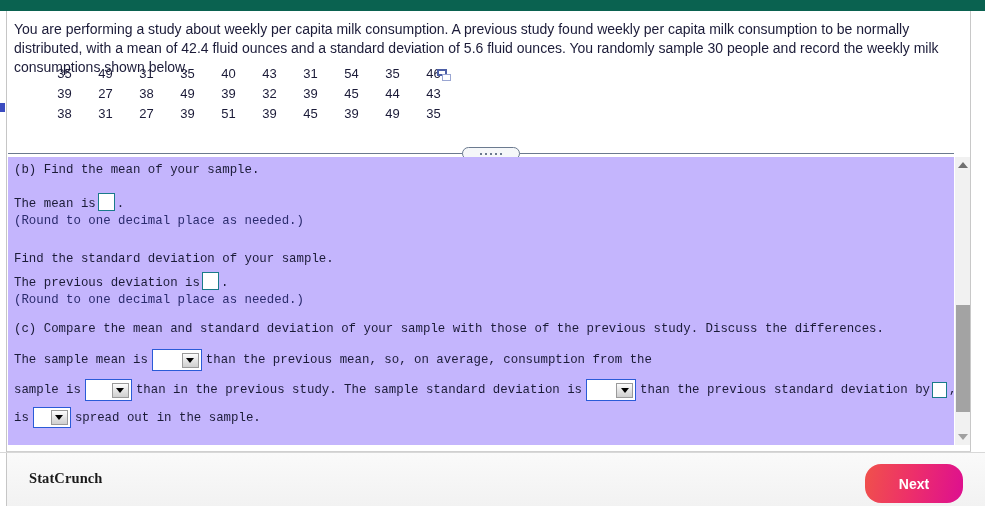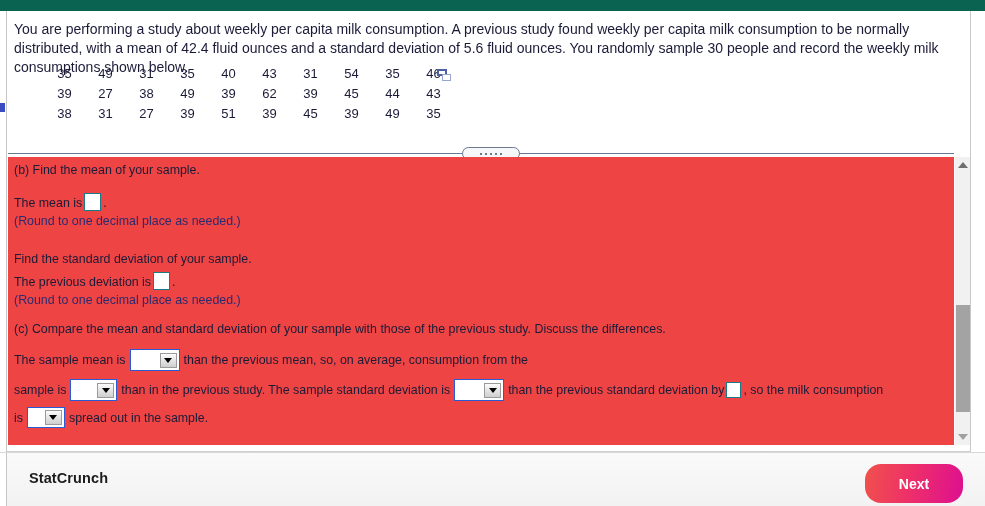--- a/index.html
+++ b/index.html
@@ -116,22 +116,23 @@
     display: block;
     width: 2px; height: 2px;
     background: #6b7a8f;
   }
 
   
   .answer-panel {
     position: absolute;
     left: 8px; top: 157px;
     width: 946px; height: 288px;
-    background: #ef4444;
+    background: #c4b5fd;
     overflow: hidden;
+    font-family: Liberation Mono, monospace;
   }
 
   .q {
     position: absolute;
     font-size: 12.4px;
     color: #1b1b38;
     line-height: 18px;
     white-space: nowrap;
   }
   .q-b        { left: 6px;  top: 4px; }
@@ -265,20 +266,21 @@
     border-right: 1px solid #c6c6c6;
     box-sizing: border-box;
   }
   .statcrunch {
     position: absolute;
     left: 29px; top: 17px;
     font-size: 14.5px;
     font-weight: bold;
     color: #1b1b1b;
     letter-spacing: 0.1px;
+    font-family: Liberation Serif, serif;
   }
   .next-btn {
     position: absolute;
     left: 865px; top: 464px;
     width: 98px; height: 39px;
     border-radius: 16px;
     border: none;
     background: linear-gradient(100deg, #f0514b 0%, #ed2f6a 48%, #dd0f90 100%);
     color: #ffffff;
     font-family: "Liberation Sans", sans-serif;
@@ -314,21 +316,21 @@
       <td>54</td>
       <td>35</td>
       <td>46</td>
     </tr>
     <tr>
       <td>39</td>
       <td>27</td>
       <td>38</td>
       <td>49</td>
       <td>39</td>
-      <td>62</td>
+      <td>32</td>
       <td>39</td>
       <td>45</td>
       <td>44</td>
       <td>43</td>
     </tr>
     <tr>
       <td>38</td>
       <td>31</td>
       <td>27</td>
       <td>39</td>

